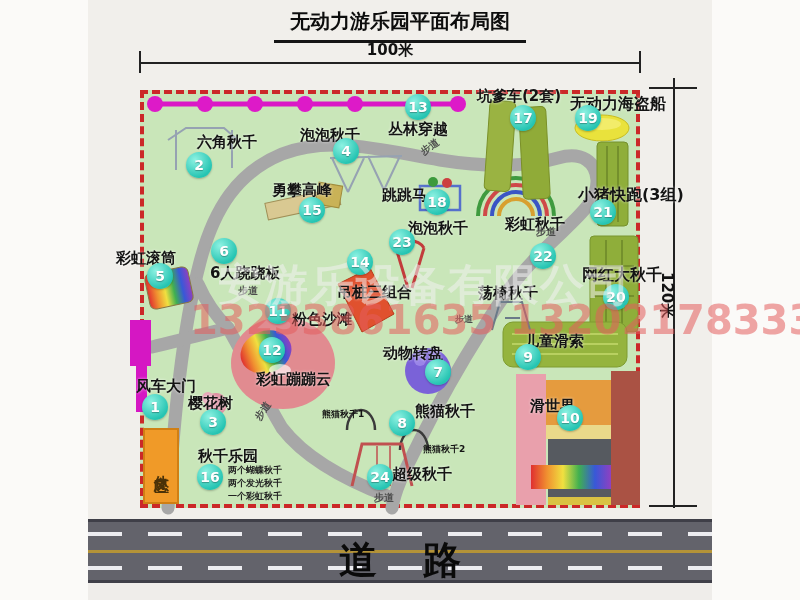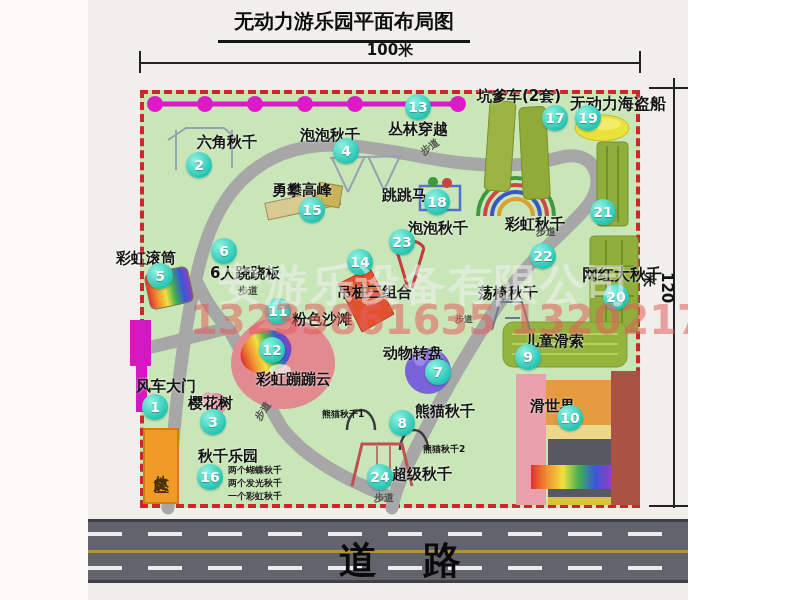--- a/index.html
+++ b/index.html
@@ -1,16 +1,16 @@
 <!DOCTYPE html>
 <html><head>
 <meta charset="utf-8">
 <style>
   html,body{margin:0;padding:0;}
-  .page{position:relative;width:688px;height:600px;background:#fbfaf8;font-family:"DejaVu Sans","Liberation Sans",sans-serif;overflow:hidden;}
+  .page{position:relative;width:800px;height:600px;background:#fbfaf8;font-family:"DejaVu Sans","Liberation Sans",sans-serif;overflow:hidden;}
   .content-bg{position:absolute;left:88px;top:0;width:624px;height:600px;background:#f1efeb;}
   .title-wrap{position:absolute;left:0;top:8px;width:100%;display:flex;justify-content:center;}
   .title{font-size:20px;font-weight:bold;color:#0d0d0d;border-bottom:3px solid #151515;padding:0 16px 5px;}
   .dim{position:absolute;background:#222;}
   .dim-label{position:absolute;font-size:15px;font-weight:bold;color:#111;}
   .map{position:absolute;left:140px;top:90px;width:500px;height:418px;background:#c9e6b9;border:4px dashed #cb2828;box-sizing:border-box;}
   .overlay{position:absolute;left:0;top:0;pointer-events:none;}
   .marker{position:absolute;width:26px;height:26px;border-radius:50%;background:radial-gradient(circle at 35% 30%,#8ef2e2,#25c4b2 72%);color:#fff;font-weight:bold;font-size:14px;display:flex;align-items:center;justify-content:center;text-shadow:0 1px 1px rgba(0,0,0,.3);box-shadow:0 1px 2px rgba(0,0,0,.25);}
   .lbl{position:absolute;font-weight:bold;color:#141414;font-size:15px;white-space:nowrap;text-shadow:0 0 3px rgba(255,255,255,.75);}
   .lbl.big{font-size:16px;}
@@ -184,20 +184,21 @@
   <div class="lbl" style="left:292px;top:310px;">粉色沙滩</div>
   <div class="lbl" style="left:256px;top:370px;">彩虹蹦蹦云</div>
   <div class="lbl" style="left:388px;top:120px;">丛林穿越</div>
   <div class="lbl" style="left:337px;top:283px;">吊桩三组合</div>
   <div class="lbl" style="left:272px;top:181px;">勇攀高峰</div>
   <div class="lbl" style="left:198px;top:447px;">秋千乐园</div>
   <div class="lbl" style="left:477px;top:87px;">坑爹车(2套)</div>
   <div class="lbl" style="left:382px;top:186px;">跳跳马</div>
   <div class="lbl big" style="left:570px;top:94px;">无动力海盗船</div>
   <div class="lbl big" style="left:582px;top:265px;">网红大秋千</div>
+  <div class="lbl big" style="left:578px;top:185px;">小猪快跑(3组)</div>
   <div class="lbl" style="left:478px;top:284px;">荡椅秋千</div>
   <div class="lbl" style="left:408px;top:219px;">泡泡秋千</div>
   <div class="lbl" style="left:392px;top:465px;">超级秋千</div>
   <div class="lbl" style="left:505px;top:215px;">彩虹秋千</div>
   <div class="lbl tiny" style="left:322px;top:408px;">熊猫秋千1</div>
   <div class="lbl tiny" style="left:423px;top:443px;">熊猫秋千2</div>
 
   <div class="note">
     <div>两个蝴蝶秋千</div>
     <div>两个发光秋千</div>
@@ -220,21 +221,21 @@
   <div class="marker" style="left:425px;top:359px;">7</div>
   <div class="marker" style="left:389px;top:410px;">8</div>
   <div class="marker" style="left:515px;top:344px;">9</div>
   <div class="marker" style="left:557px;top:405px;">10</div>
   <div class="marker" style="left:265px;top:298px;">11</div>
   <div class="marker" style="left:259px;top:337px;">12</div>
   <div class="marker" style="left:405px;top:94px;">13</div>
   <div class="marker" style="left:347px;top:249px;">14</div>
   <div class="marker" style="left:299px;top:197px;">15</div>
   <div class="marker" style="left:197px;top:464px;">16</div>
-  <div class="marker" style="left:510px;top:105px;margin-left:32px;">17</div>
+  <div class="marker" style="left:510px;top:105px;">17</div>
   <div class="marker" style="left:424px;top:189px;">18</div>
   <div class="marker" style="left:575px;top:105px;">19</div>
   <div class="marker" style="left:603px;top:284px;">20</div>
   <div class="marker" style="left:590px;top:199px;">21</div>
   <div class="marker" style="left:522px;top:243px;margin-left:8px;">22</div>
   <div class="marker" style="left:389px;top:229px;">23</div>
   <div class="marker" style="left:367px;top:464px;">24</div>
 
   <div class="wm-company">安游乐设备有限公司</div>
   <div class="wm-phone">13233861635 13202178333</div>

